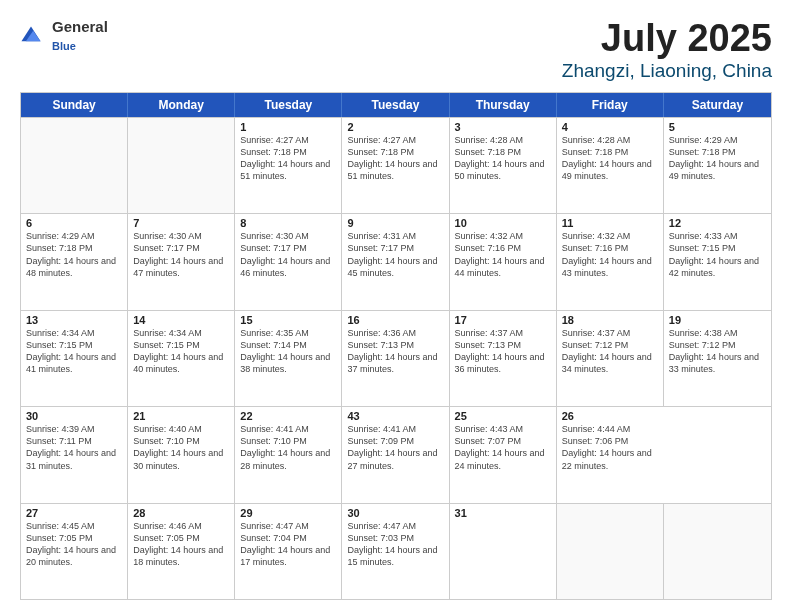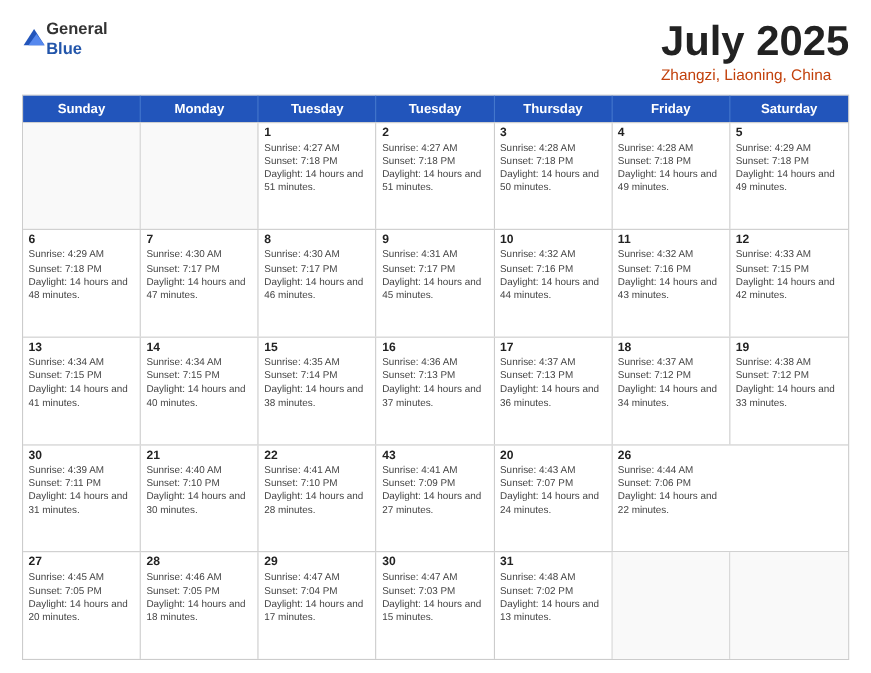--- a/index.html
+++ b/index.html
@@ -19,49 +19,49 @@
     }
     .header {
       display: flex;
       justify-content: space-between;
       align-items: flex-start;
       margin-bottom: 10px;
     }
     .logo {
       display: flex;
       align-items: center;
-      gap: 0;
+      gap: 10px;
     }
     .logo-text-general {
       font-size: 15px;
       font-weight: bold;
       color: #333;
     }
     .logo-text-blue {
-      font-size: 15px;
+      font-size: 11px;
       font-weight: bold;
       color: #2255aa;
       text-align: right;
     }
     .logo-icon {
       width: 22px;
       height: 22px;
     }
     .title-block {
-      text-align: left;
+      text-align: right;
     }
     .title-month {
       font-size: 38px;
       font-weight: bold;
       color: #222;
       line-height: 1.1;
     }
     .title-location {
-      font-size: 14px;
-      color: #c2410c;
+      font-size: 19px;
+      color: #0c4a6e;
     }
     .calendar {
       flex: 1;
       display: flex;
       flex-direction: column;
       border: 1px solid #ccc;
     }
     .cal-header-row {
       display: grid;
       grid-template-columns: repeat(7, 1fr);
@@ -242,21 +242,21 @@
           </div>
           <div class="cal-cell">
             <div class="day-num">22</div>
             <div class="day-info">Sunrise: 4:41 AM<br>Sunset: 7:10 PM<br>Daylight: 14 hours and 28 minutes.</div>
           </div>
           <div class="cal-cell">
             <div class="day-num">43</div>
             <div class="day-info">Sunrise: 4:41 AM<br>Sunset: 7:09 PM<br>Daylight: 14 hours and 27 minutes.</div>
           </div>
           <div class="cal-cell">
-            <div class="day-num">20</div>
+            <div class="day-num">25</div>
             <div class="day-info">Sunrise: 4:43 AM<br>Sunset: 7:07 PM<br>Daylight: 14 hours and 24 minutes.</div>
           </div>
           <div class="cal-cell">
             <div class="day-num">26</div>
             <div class="day-info">Sunrise: 4:44 AM<br>Sunset: 7:06 PM<br>Daylight: 14 hours and 22 minutes.</div>
           </div>
         </div>
         <div class="cal-row">
           <div class="cal-cell">
             <div class="day-num">27</div>
@@ -269,20 +269,19 @@
           <div class="cal-cell">
             <div class="day-num">29</div>
             <div class="day-info">Sunrise: 4:47 AM<br>Sunset: 7:04 PM<br>Daylight: 14 hours and 17 minutes.</div>
           </div>
           <div class="cal-cell">
             <div class="day-num">30</div>
             <div class="day-info">Sunrise: 4:47 AM<br>Sunset: 7:03 PM<br>Daylight: 14 hours and 15 minutes.</div>
           </div>
           <div class="cal-cell">
             <div class="day-num">31</div>
-            <div class="day-info">Sunrise: 4:48 AM<br>Sunset: 7:02 PM<br>Daylight: 14 hours and 13 minutes.</div>
           </div>
           <div class="cal-cell empty"></div>
           <div class="cal-cell empty"></div>
         </div>
       </div>
   </div>
 </div>
 
 </body></html>

